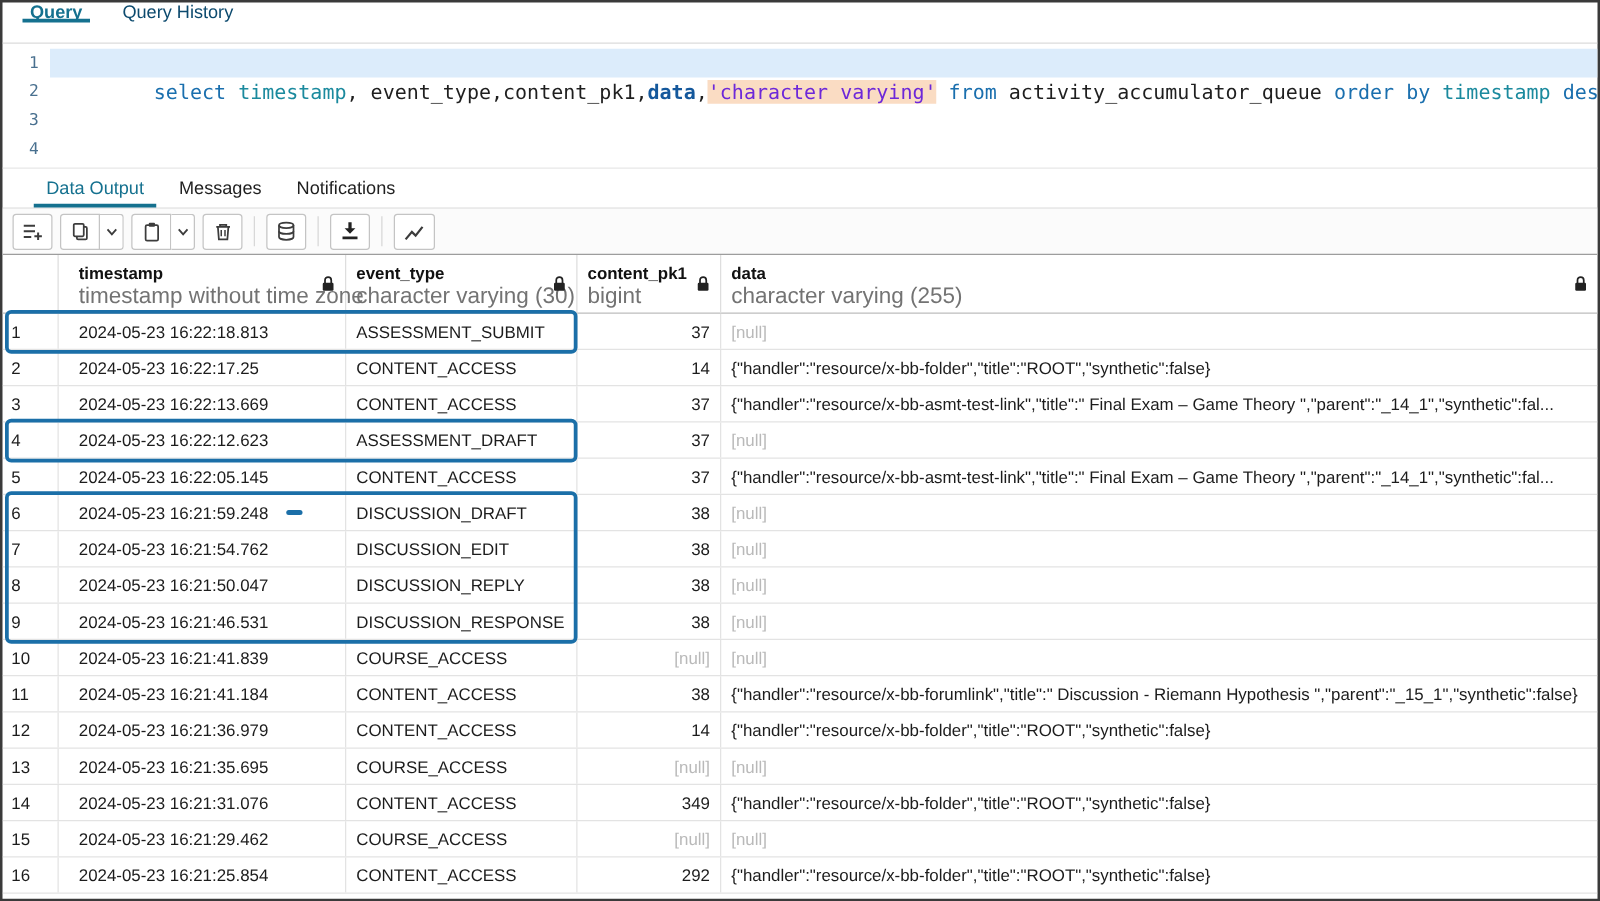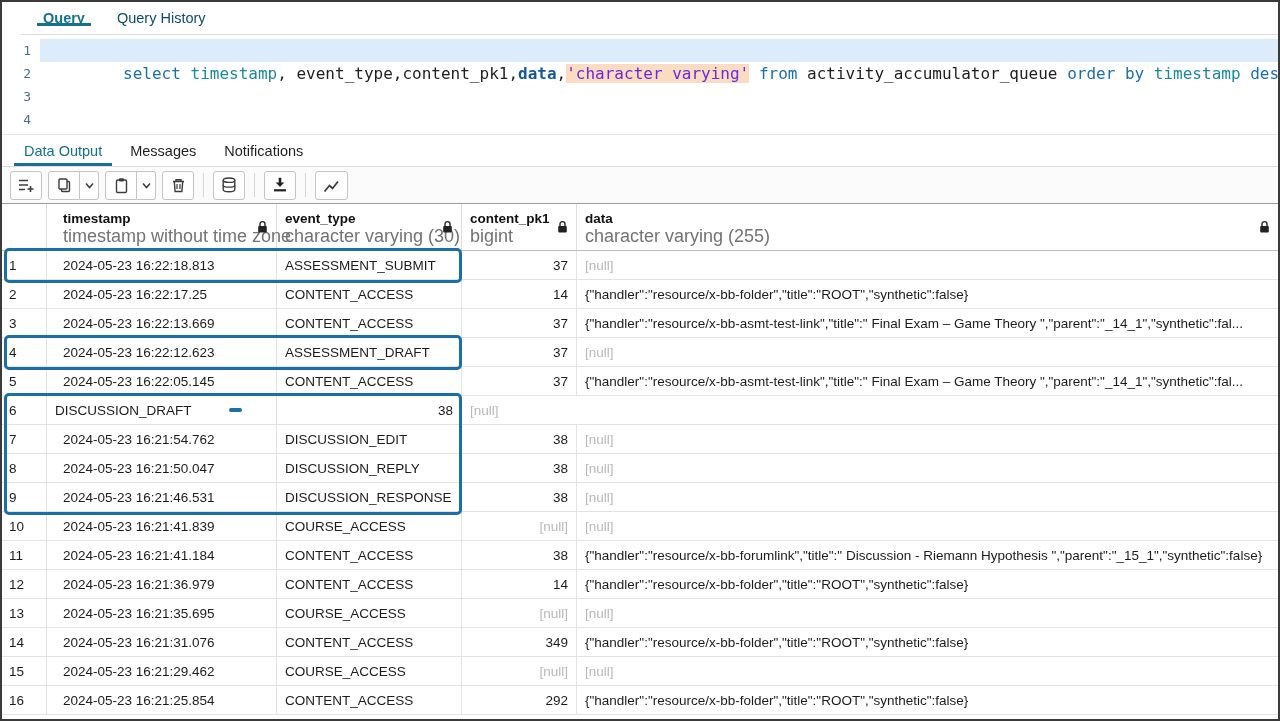--- a/index.html
+++ b/index.html
@@ -1,22 +1,22 @@
 <!DOCTYPE html>
 <html><head>
 <meta charset="utf-8">
 <style>
   * { margin:0; padding:0; box-sizing:border-box; }
   body { background:#fff; font-family:"Liberation Sans", sans-serif; }
   .app { width:1280px; height:721px; border:2px solid #3a3a3a; background:#fff;
          display:flex; flex-direction:column; overflow:hidden; }
 
   
-  .top-tabs { height:33px; display:flex; align-items:center; padding-left:6px;
-              border-bottom:1px solid #dcdcdc; flex:0 0 auto;margin-left:19px; }
+  .top-tabs { height:33px; display:flex; align-items:flex-start; padding-left:6px;
+              border-bottom:1px solid #dcdcdc; flex:0 0 auto; }
   .ttab { padding:0 16px; display:flex; align-items:center; font-size:14.5px;
           color:#0c4a6e; position:relative; cursor:pointer; }
   .ttab.active { color:#15718f; font-weight:bold; }
   .ttab.active::after { content:""; position:absolute; left:10px; right:10px; bottom:0;
                         height:3px; background:#15718f; }
 
   
   .editor { height:100px; display:flex; padding-top:4px; flex:0 0 auto;
             border-bottom:1px solid #e8e8e8; font-family:"DejaVu Sans Mono", monospace; }
   .gutter { width:38px; text-align:right; padding-right:9px; flex:0 0 auto; }
@@ -24,21 +24,21 @@
   .code { flex:1; min-width:0; }
   .code-line { height:23px; line-height:23px; font-size:16px; white-space:pre; padding-left:6px; }
   .code-line.active-line { background:#dcecfb; }
   .tok-kw  { color:#1a6fae; font-weight:normal; }
   .tok-ty  { color:#1b8a9e; }
   .tok-kw2 { color:#14589c; font-weight:bold; }
   .tok-str { color:#6d28d9; background:#fadcc3; }
   .tok-pl  { color:#1f1f1f;text-align:center; }
 
   
-  .result-tabs { height:32px; display:flex; padding-left:8px; flex:0 0 auto;
+  .result-tabs { height:32px; display:flex; padding-left:21px; flex:0 0 auto;
                  border-bottom:1px solid #dcdcdc; }
   .rtab { padding:0 14px; display:flex; align-items:center; font-size:14.5px;
           color:#1f1f1f; position:relative; cursor:pointer; }
   .rtab.active { color:#15718f; }
   .rtab.active::after { content:""; position:absolute; left:4px; right:4px; bottom:0;
                         height:3px; background:#15718f; }
 
   
   .toolbar { height:37px; display:flex; align-items:center; padding:0 8px; gap:6px;
              background:#fbfbfb; border-bottom:1px solid #9d9d9d; flex:0 0 auto; }
@@ -249,20 +249,21 @@
         </div>
         <div class="trow">
           <div class="tcell c-num">5</div>
           <div class="tcell c-ts">2024-05-23 16:22:05.145</div>
           <div class="tcell c-et">CONTENT_ACCESS</div>
           <div class="tcell c-pk">37</div>
           <div class="tcell c-data">{"handler":"resource/x-bb-asmt-test-link","title":" Final Exam – Game Theory ","parent":"_14_1","synthetic":fal...</div>
         </div>
         <div class="trow">
           <div class="tcell c-num">6</div>
+          <div class="tcell c-ts">2024-05-23 16:21:59.248</div>
           <div class="tcell c-et">DISCUSSION_DRAFT</div>
           <div class="tcell c-pk">38</div>
           <div class="tcell c-data nullv">[null]</div>
         </div>
         <div class="trow">
           <div class="tcell c-num">7</div>
           <div class="tcell c-ts">2024-05-23 16:21:54.762</div>
           <div class="tcell c-et">DISCUSSION_EDIT</div>
           <div class="tcell c-pk">38</div>
           <div class="tcell c-data nullv">[null]</div>

